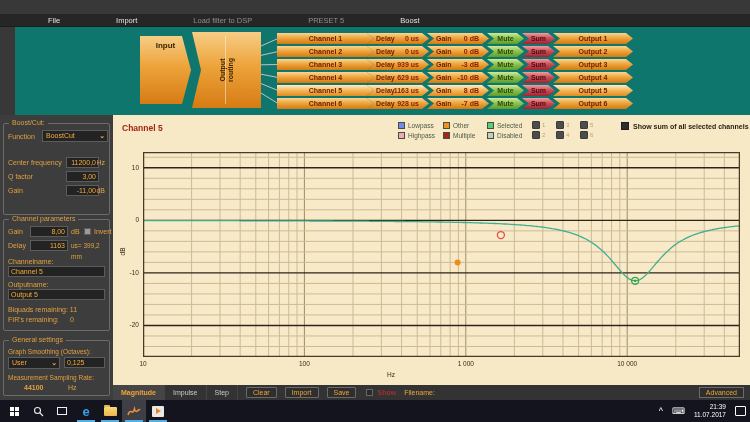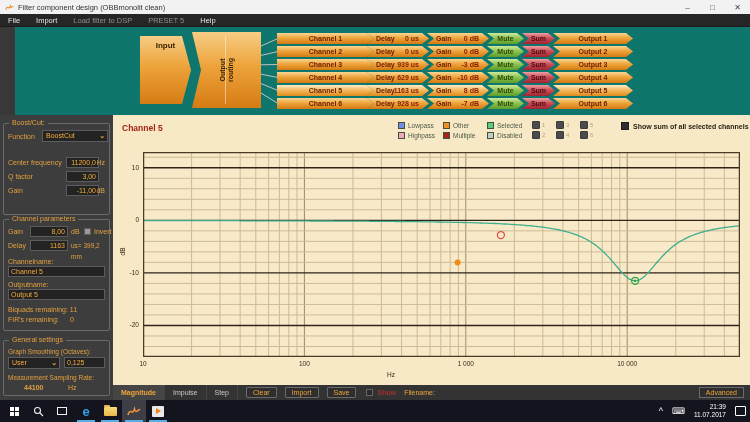--- a/index.html
+++ b/index.html
@@ -8,21 +8,21 @@
 
   
   .titlebar { position:absolute; left:0; top:0; width:750px; height:14px; background:#f2f2f2; display:flex; align-items:center; }
   .appicon { width:9px; height:9px; margin:0 4px 0 5px; }
   .title { font-size:7.5px; color:#333; }
   .wincontrols { position:absolute; right:0; top:0; height:14px; display:flex; }
   .wbtn { width:25px; height:14px; font-size:8px; color:#444; display:flex; align-items:center; justify-content:center; }
 
   
   .menubar { position:absolute; left:0; top:14px; width:750px; height:13px; background:#262626; display:flex; align-items:center; border-bottom:1px solid #1c1c1c; }
-  .menuitem { font-size:7.5px; color:#e3e3e3; padding:0 8px; }
+  .menuitem { font-size:7.5px; color:#e3e3e3; padding:0 8px;margin-left:40px; }
   .menuitem.dim { color:#8e8e8e;text-align:center; }
 
   
   .flow { position:absolute; left:15px; top:27px; width:750px; height:88px; background:#0f766e; }
   .flowlines { position:absolute; left:0; top:0; }
   .block { position:absolute; background:linear-gradient(180deg,#f7cd85 0%,#eda33a 45%,#d67b14 100%); }
   .input-block { left:125px; top:9px; width:51px; height:68px; clip-path:polygon(0 0,calc(100% - 9px) 0,100% 50%,calc(100% - 9px) 100%,0 100%); font-size:8px; font-weight:bold; color:#3a2400; text-align:center; padding-top:5px; }
   .routing-block { left:177px; top:5px; width:69px; height:76px; clip-path:polygon(0 0,100% 0,100% 100%,0 100%,9px 50%); display:flex; align-items:center; justify-content:center; }
   .routing-block .vtext { transform:rotate(-90deg); font-size:7px; font-weight:bold; color:#3a2400; display:inline-block; width:34px; text-align:center; line-height:8px; }
   .routing-div { position:absolute; left:33px; top:4px; width:1px; height:68px; background:rgba(255,255,255,.45); }
@@ -99,38 +99,27 @@
   .tray .caret { font-size:9px; margin-right:9px; }
   .tray .kbd { font-size:9px; margin-right:9px; }
   .clock { text-align:right; font-size:6.5px; line-height:8px; margin-right:9px; }
   .actioncenter { width:11px; height:10px; border:1px solid #fff; border-radius:1px; }
 </style>
 </head>
 <body>
 
 <div class="screen">
 
-  <div class="titlebar">
-    <svg class="appicon" viewBox="0 0 12 12">
-        <path d="M1 9 C3 2 5 10 7 4 8.5 9 10 3 11 5" stroke="#e8903c" stroke-width="1.6" fill="none"></path>
-      </svg>
-    <span class="title">Filter component design (OBBmonolit clean)</span>
-    <div class="wincontrols">
-      <span class="wbtn">–</span>
-      <span class="wbtn">□</span>
-      <span class="wbtn">✕</span>
-    </div>
-  </div>
 
   <div class="menubar">
     <span class="menuitem">File</span>
     <span class="menuitem">Import</span>
     <span class="menuitem dim">Load filter to DSP</span>
     <span class="menuitem dim">PRESET 5</span>
-    <span class="menuitem">Help</span>
+    <span class="menuitem">Boost</span>
   </div>
 
   <div class="flow">
     <svg class="flowlines" id="flowlines" width="750" height="88">
         <line x1="246" y1="19" x2="263" y2="11.5" stroke="#c0c0c0" stroke-width="1"></line>
         <line x1="246" y1="28.4" x2="263" y2="24.5" stroke="#c0c0c0" stroke-width="1"></line>
         <line x1="246" y1="37.8" x2="263" y2="37.5" stroke="#c0c0c0" stroke-width="1"></line>
         <line x1="246" y1="47.2" x2="263" y2="50.5" stroke="#c0c0c0" stroke-width="1"></line>
         <line x1="246" y1="56.6" x2="263" y2="63.5" stroke="#c0c0c0" stroke-width="1"></line>
         <line x1="246" y1="66" x2="263" y2="76.5" stroke="#c0c0c0" stroke-width="1"></line>

